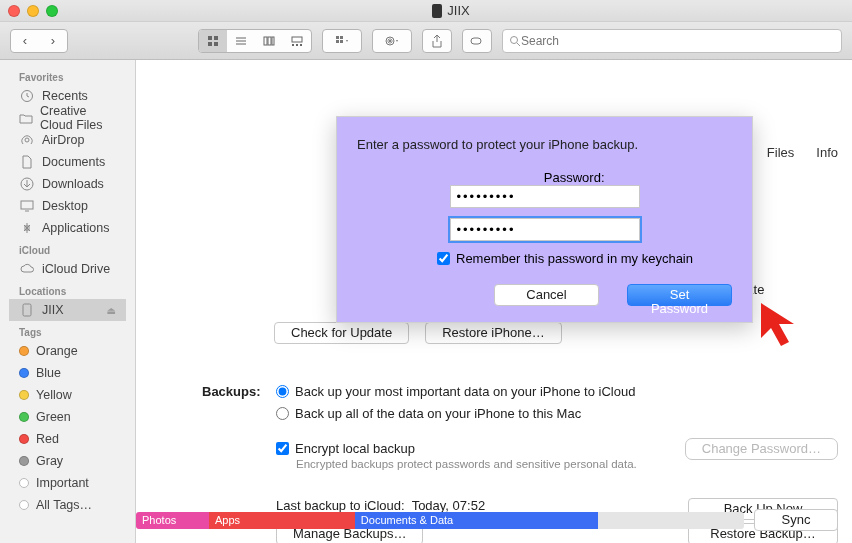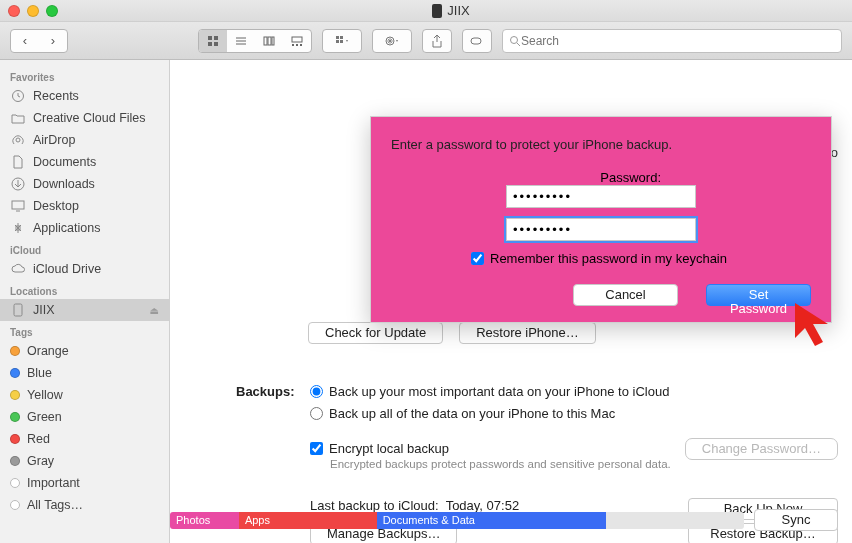--- a/index.html
+++ b/index.html
@@ -15,21 +15,21 @@
 
 .toolbar { height: 38px; background: linear-gradient(#e8e8e8,#d8d8d8); border-bottom:1px solid #bdbdbd; display:flex; align-items:center; padding:0 10px; gap:10px; }
 .seg { display:flex; border:1px solid #b5b5b5; border-radius:4px; overflow:hidden; background:#fdfdfd; height:24px; }
 .seg button { background:transparent; border:none; width:28px; height:100%; color:#555; font-size:13px; display:flex; align-items:center; justify-content:center; }
 .seg button.active { background:#d0d0d0; }
 .search-wrap { flex:1; display:flex; align-items:center; background:#fff; border:1px solid #c0c0c0; border-radius:4px; height:24px; padding:0 6px; }
 .search-wrap input { flex:1; border:none; outline:none; font-size:12px; background:transparent; }
 
 
 .content { display:flex; height: calc(543px - 22px - 38px); }
-.sidebar { width:170px; background:#f1f1f1; border-right:1px solid #d0d0d0; overflow:auto; padding:6px 0; }
+.sidebar { width:136px; background:#f1f1f1; border-right:1px solid #d0d0d0; overflow:auto; padding:6px 9px; }
 .side-h { font-size:10px; text-transform:none; color:#8a8a8a; font-weight:600; padding:6px 10px 2px; }
 .side-item { display:flex; align-items:center; gap:7px; padding:2px 10px; font-size:12.5px; color:#444; height:22px; }
 .side-item.selected { background:#d0d0d0; }
 .side-icon { width:16px; height:16px; color:#8a8a8a; display:flex; align-items:center; justify-content:center; font-size:12px; }
 .tag-circle { width:10px; height:10px; border-radius:50%; border:1px solid rgba(0,0,0,.2); }
 .eject { margin-left:auto; color:#9a9a9a; font-size:10px; }
 
 .main { flex:1; background:#fff; position:relative; overflow:hidden; }
 
 
@@ -52,21 +52,21 @@
 .subtext { margin-left:94px; font-size:11.5px; color:#8a8a8a; margin-top:2px; }
 .lastbackup { margin-left:74px; margin-top:28px; font-size:13px; }
 input[type=radio], input[type=checkbox] { width:13px; height:13px; }
 
 
 .storage { position:absolute; bottom:12px; left:0; right:14px; display:flex; align-items:center; gap:10px; }
 .storage-bar { flex:1; height:17px; border-radius:3px; overflow:hidden; display:flex; font-size:11px; color:#fff; }
 .storage-bar div { display:flex; align-items:center; padding-left:6px; }
 
 
-.modal { position:absolute; top:56px; left:200px; width:462px; background:#ec4899; border:1px solid #d0d0d0; box-shadow:0 6px 22px rgba(0,0,0,.22); padding:20px 20px 16px; }
+.modal { position:absolute; top:56px; left:200px; width:417px; background:#c4b5fd; border:1px solid #d0d0d0; box-shadow:0 6px 22px rgba(0,0,0,.22); padding:20px 20px 16px; }
 .modal .prompt { font-size:13px; color:#222; margin-bottom:18px; }
 .field-row { display:flex; align-items:center; margin-bottom:10px;flex-direction:column; }
 .field-row label { width:130px; text-align:right; margin-right:10px; font-size:13px; }
 .field-row input { flex:1; border:1px solid #c8c8c8; padding:3px 6px; font-size:13px; height:24px; font-family:inherit; letter-spacing:2px; }
 .field-row.focus input { outline:2px solid #4a90f5; outline-offset:0; }
 .remember { display:flex; align-items:center; justify-content:flex-start; gap:6px; font-size:13px; margin:10px 0 18px 80px; }
 .modal-buttons { display:flex; justify-content:flex-end; gap:28px; }
 .modal-buttons .mac-btn { width:105px; }
 
 

